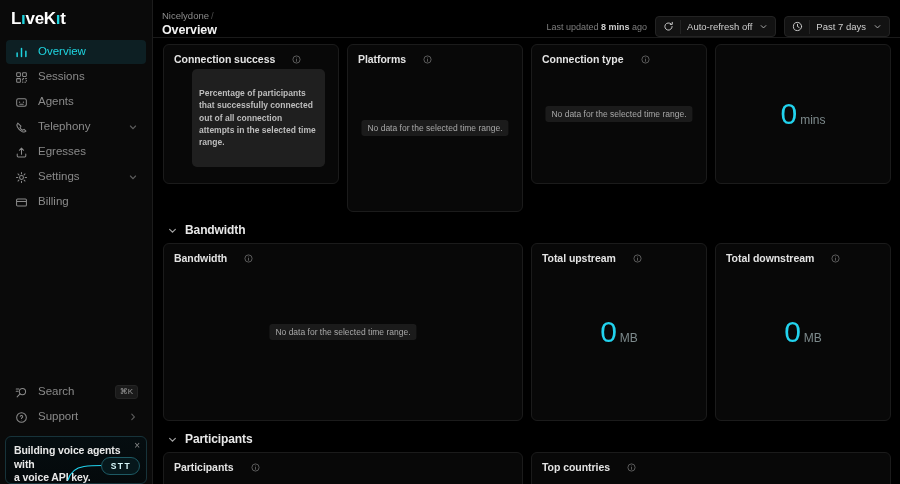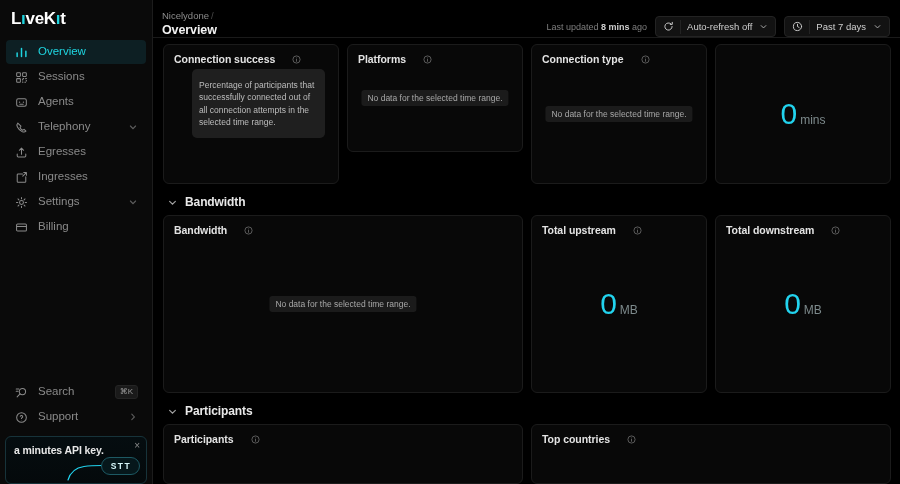--- a/index.html
+++ b/index.html
@@ -112,21 +112,21 @@
   .bignum {
     position: absolute; left: 50%; top: 50%; transform: translate(-50%,-50%);
     display: flex; align-items: baseline; gap: 3px; white-space: nowrap;
   }
   .bignum .v { font-size: 30px; font-weight: 400; color: #22d3ee; line-height: 1; }
   .bignum .u { font-size: 12px; color: #7d8a8c; }
 
   .tooltip {
     position: absolute; background: #1f1f1f; border-radius: 5px;
     color: #bdbdbd; font-size: 8.5px; line-height: 1.45;
-    padding: 10px 7px; width: 133px; z-index: 20;
+    padding: 18px 7px; width: 133px; z-index: 20; font-weight: bold;
   }
 
   .section-head { display: flex; align-items: center; gap: 7px; height: 26px; margin-top: 5px; padding-left: 4px; }
   .section-head .chev { width: 11px; height: 11px; opacity: .75; }
   .section-title { font-size: 12px; font-weight: 700; color: #e8e8e8; letter-spacing: -0.1px; }
 </style>
 </head>
 <body>
 
 <div class="app">
@@ -194,29 +194,20 @@
       <div class="nav-item">
         <span class="ico">
           <svg viewBox="0 0 14 14" fill="none" stroke="#8a8a8a" stroke-width="1.1" stroke-linecap="round" stroke-linejoin="round">
             <path d="M2.4 8.6v2.2c0 .6.5 1 1 1h7.2c.6 0 1-.4 1-1V8.6"></path>
             <path d="M7 9V2.3M4.7 4.6L7 2.3l2.3 2.3"></path>
           </svg>
         </span>
         <span class="label">Egresses</span>
       </div>
 
-      <div class="nav-item">
-        <span class="ico">
-          <svg viewBox="0 0 14 14" fill="none" stroke="#8a8a8a" stroke-width="1.1" stroke-linecap="round" stroke-linejoin="round">
-            <path d="M11.6 6.3v5c0 .5-.4.9-.9.9H3.3c-.5 0-.9-.4-.9-.9V4.1c0-.5.4-.9.9-.9h4.9"></path>
-            <path d="M12.2 1.8L8.4 5.6M9.4 1.7h2.9v2.9"></path>
-          </svg>
-        </span>
-        <span class="label">Ingresses</span>
-      </div>
 
 
       <div class="nav-item">
         <span class="ico">
           <svg viewBox="0 0 14 14" fill="none" stroke="#8a8a8a" stroke-width="1.1">
             <circle cx="7" cy="7" r="2.1"></circle>
             <path d="M7 1.6v1.4M7 11v1.4M12.4 7H11M3 7H1.6M10.8 3.2l-1 1M4.2 9.8l-1 1M10.8 10.8l-1-1M4.2 4.2l-1-1" stroke-linecap="round"></path>
           </svg>
         </span>
         <span class="label">Settings</span>
@@ -260,21 +251,22 @@
         </span>
         <span class="label">Support</span>
         <svg class="chev" viewBox="0 0 10 10" fill="none" stroke="#8a8a8a" stroke-width="1.1" stroke-linecap="round">
             <path d="M3.8 2.2L6.4 4.9 3.8 7.6"></path>
           </svg>
       </div>
     </div>
 
     <div class="promo">
       <span class="promo-close">×</span>
-      <div class="promo-title">a minutes API key.</div>
+      <div class="promo-title">Building voice agents with</div>
+      <div class="promo-title">a voice API key.</div>
 
       <svg class="promo-arrow" viewBox="0 0 50 28" fill="none" stroke="#22d3ee" stroke-width="1.2" stroke-linecap="round">
         <path d="M4 27C6 20 10 15 20 13.5c8-1.2 14-1 22-1"></path>
         <path d="M39.5 10.5L43 12.5 39.5 14.6"></path>
       </svg>
       <span class="stt-pill">STT</span>
     </div>
   </aside>
 
   <main class="main">
@@ -329,21 +321,21 @@
             <span class="card-title">Connection success</span>
             <svg class="info-ico" viewBox="0 0 12 12" fill="none" stroke="#bdbdbd" stroke-width="1.1">
                 <circle cx="6" cy="6" r="4.8"></circle>
                 <path d="M6 5.4v3" stroke-linecap="round"></path>
                 <circle cx="6" cy="3.6" r=".5" fill="#bdbdbd" stroke="none"></circle>
               </svg>
           </div>
           <div class="tooltip" style="left:28px;top:24px">Percentage of participants that successfully connected out of all connection attempts in the selected time range.</div>
         </div>
 
-        <div class="card" style="width:177px;height:108px">
+        <div class="card" style="width:177px;height:168px">
           <div class="card-head">
             <span class="card-title">Platforms</span>
             <svg class="info-ico" viewBox="0 0 12 12" fill="none" stroke="#bdbdbd" stroke-width="1.1">
                 <circle cx="6" cy="6" r="4.8"></circle>
                 <path d="M6 5.4v3" stroke-linecap="round"></path>
                 <circle cx="6" cy="3.6" r=".5" fill="#bdbdbd" stroke="none"></circle>
               </svg>
           </div>
           <div class="nodata">No data for the selected time range.</div>
         </div>

